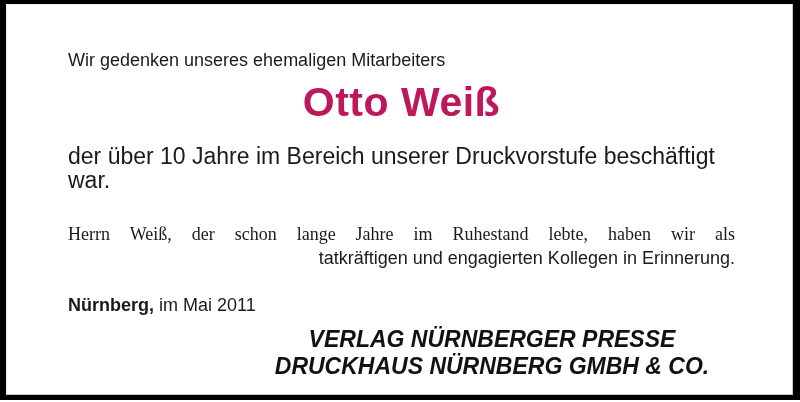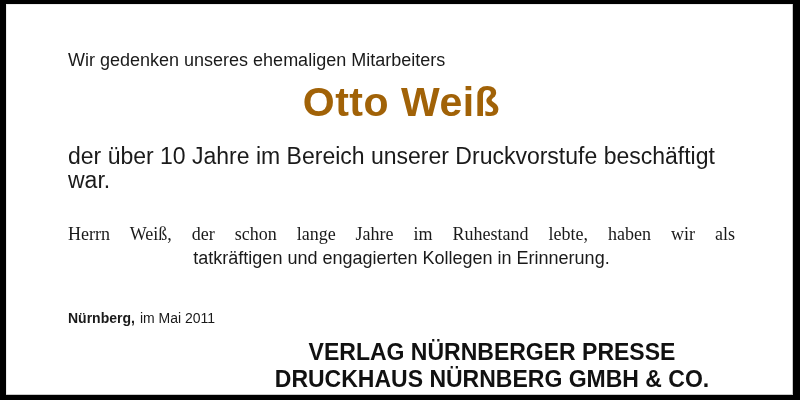--- a/index.html
+++ b/index.html
@@ -37,57 +37,58 @@
     font-size: 18px;
     line-height: 24px;
   }
   .name {
     margin-top: 8px;
     font-size: 41px;
     line-height: 44px;
     font-weight: 700;
     text-align: center;
     letter-spacing: 0.5px;
-    color: #a16207;
+    color: #be185d;
   }
   .tenure {
     margin-top: 20px;
     font-size: 23px;
     line-height: 24px;
   }
   .memorial {
     margin-top: 30px;
     font-size: 18px;
     line-height: 24px;
   }
   .memorial .line-justify {
     text-align: justify;
     text-align-last: justify;
     font-family: Liberation Serif, serif;
   }
   .memorial .line-plain {
-    text-align: center;
+    text-align: right;
   }
   .dateline {
-    margin-top: 36px;
-    font-size: 14px;
+    margin-top: 23px;
+    font-size: 18px;
     line-height: 24px;
   }
   .dateline .city { font-weight: 700; }
   .dateline .date { margin-left: 5px; }
   .company {
     margin-top: 9px;
     margin-left: 181px;
     width: 486px;
     font-size: 23px;
     line-height: 27px;
     font-weight: 700;
     text-align: center;
     white-space: nowrap;
     color: #111111;
+    font-style: italic;
   }
 </style>
 </head>
 <body>
 
 <div class="page">
   <div class="frame">
     <div class="content">
 
       <p class="intro">Wir gedenken unseres ehemaligen Mitarbeiters</p>

